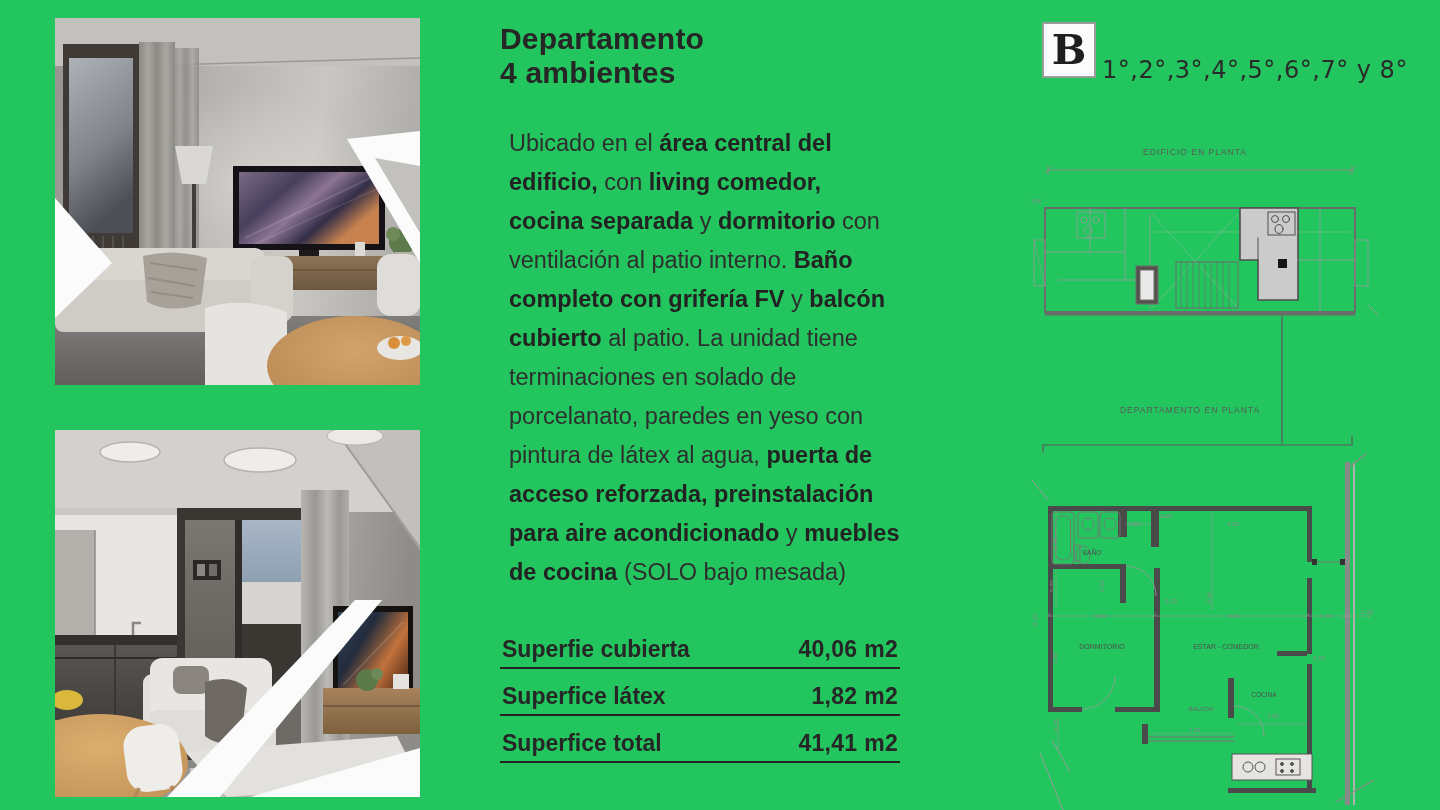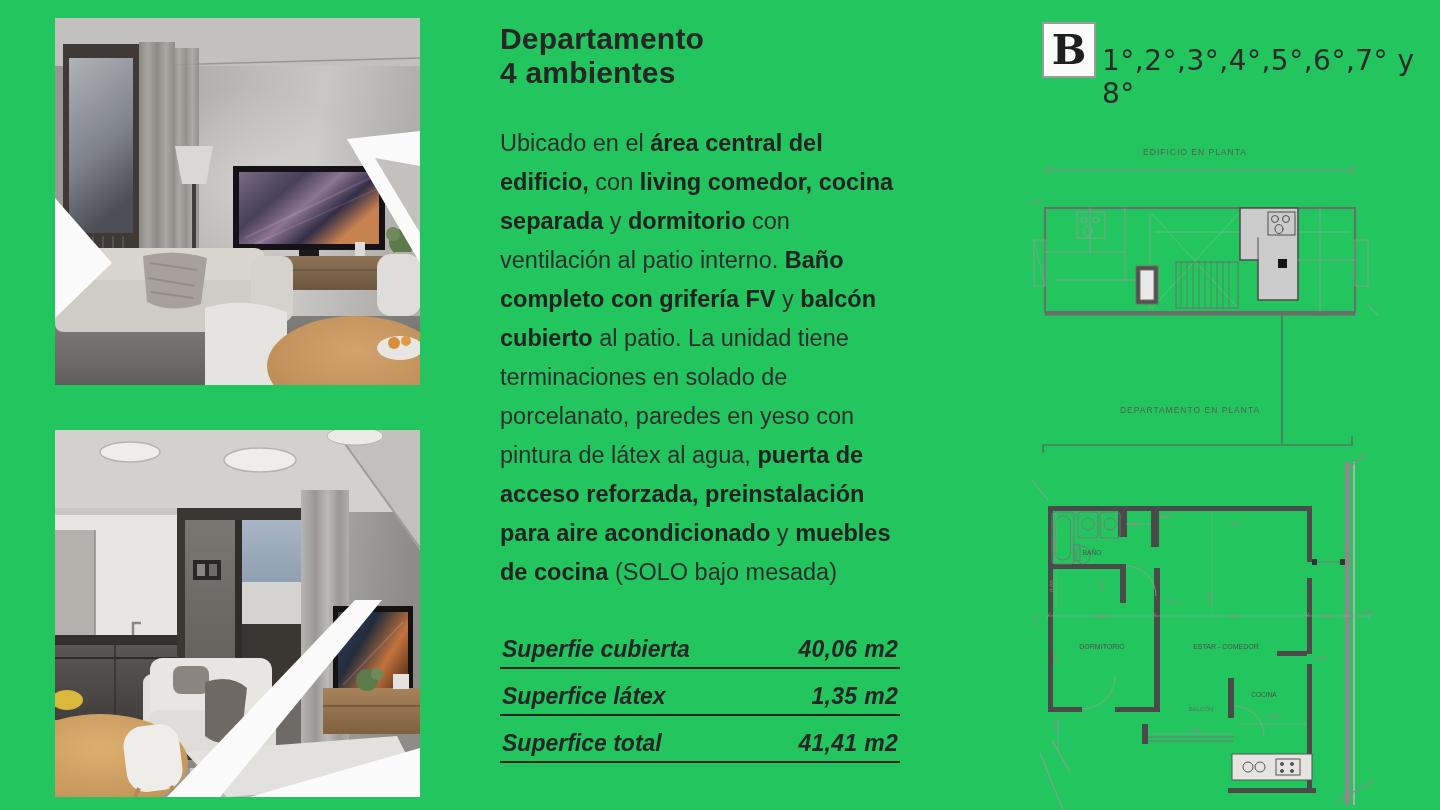--- a/index.html
+++ b/index.html
@@ -9,34 +9,34 @@
 
   
   .photo{position:absolute;left:55px;width:365px;height:367px;overflow:hidden;background:#bdbbb7;}
   .photo svg{display:block;}
   .photo-1{top:18px;}
   .photo-2{top:430px;}
 
   
   .details{position:absolute;left:500px;top:22px;width:400px;}
   .title{font-size:30px;line-height:34px;font-weight:bold;letter-spacing:.2px;margin:0 0 0 0;color:#262626;}
-  .desc{font-size:23.5px;line-height:39px;margin:34px 0 0 0;color:#2e2e2e;}
+  .desc{font-size:23.5px;line-height:39px;margin:34px 0 0 9px;color:#2e2e2e;}
   .desc b{color:#222;}
-  .surfaces{margin-top:30px;font-style:italic;}
+  .surfaces{margin-top:30px;}
   .surface-row{display:flex;justify-content:space-between;align-items:baseline;
                border-bottom:2.5px solid #232323;padding:14px 2px 4px 2px;
                font-weight:bold;font-size:23px;color:#262626;}
   .surface-row .val{letter-spacing:.3px;text-align:center;}
 
   
   .plans{position:absolute;left:1030px;top:0;width:400px;height:810px;}
   .badge{position:absolute;left:12px;top:22px;width:50px;height:52px;background:#fbfbfb;
          border:2px solid #9c9c9c;display:flex;align-items:center;justify-content:center;
          font-family:"DejaVu Serif","Liberation Serif",serif;font-weight:bold;font-size:41px;color:#1e1e1e;}
-  .floors{position:absolute;left:72px;top:44px;font-size:28px;letter-spacing:.5px;color:#2a2a2a;
+  .floors{position:absolute;left:72px;top:56px;font-size:24px;letter-spacing:.5px;color:#2a2a2a;
           font-family:"DejaVu Sans","Liberation Sans",sans-serif;}
   .plan-svg{position:absolute;left:0;top:140px;}
 
   text{font-family:"Liberation Sans","DejaVu Sans",sans-serif;}
 </style>
 </head>
 <body>
 
 <div class="page">
 
@@ -266,21 +266,21 @@
       <span>4 ambientes</span>
     </h1>
     <p class="desc" id="desc"><span>Ubicado en el </span><b>área central del edificio,</b><span> con </span><b>living comedor, cocina separada</b><span> y </span><b>dormitorio</b><span> con ventilación al patio interno. </span><b>Baño completo con grifería FV</b><span> y </span><b>balcón cubierto</b><span> al patio. La unidad tiene terminaciones en solado de porcelanato, paredes en yeso con pintura de látex al agua, </span><b>puerta de acceso reforzada, preinstalación para aire acondicionado</b><span> y </span><b>muebles de cocina</b><span> (SOLO bajo mesada)</span></p>
     <div class="surfaces" id="surfaces">
         <div class="surface-row">
           <span>Superfie cubierta</span>
           <span class="val">40,06 m2</span>
         </div>
         <div class="surface-row">
           <span>Superfice látex</span>
-          <span class="val">1,35 m2</span>
+          <span class="val">1,82 m2</span>
         </div>
         <div class="surface-row">
           <span>Superfice  total</span>
           <span class="val">41,41 m2</span>
         </div>
       </div>
   </div>
 
   <div class="plans">
     <div class="badge">B</div>

